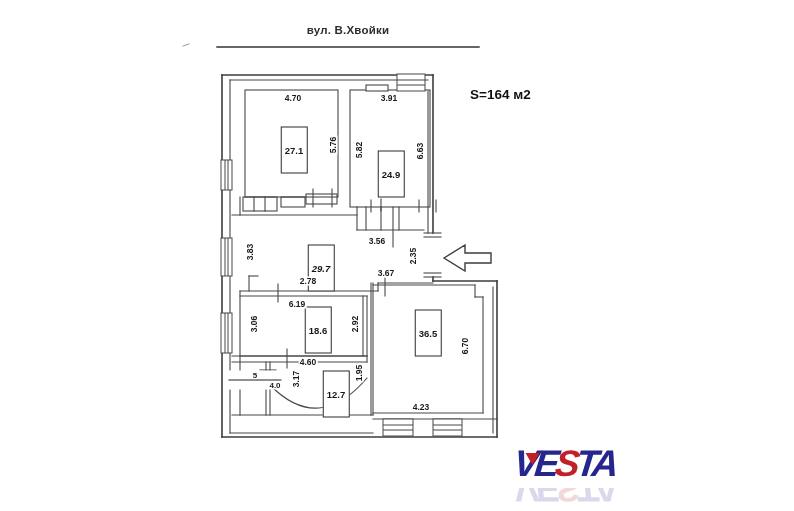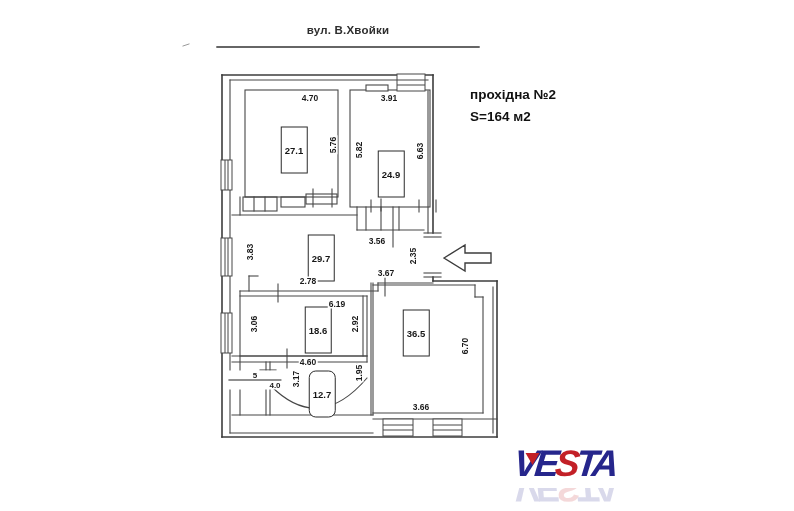--- a/index.html
+++ b/index.html
@@ -54,21 +54,20 @@
   .logo-reflection-wrap .logo{left:0;top:-24px;transform:skewX(-6deg) scaleY(-1);}
 </style>
 </head>
 <body>
 
 <div id="canvas">
 
   <div class="street-label">вул. В.Хвойки</div>
 
   <div class="info-block">
-    <div>прохідна №2</div>
     <div>S=164 м2</div>
   </div>
 
   <svg class="plan-svg" width="794" height="511" viewBox="0 0 794 511">
     <g stroke="#3d3d3d" stroke-width="1.6" fill="none" stroke-linecap="square">
 
       <line x1="217" y1="47" x2="479" y2="47" stroke="#333" stroke-width="1.4"></line>
       <line x1="183" y1="46" x2="189" y2="44" stroke="#9a9a9a" stroke-width="1"></line>
 
       <line x1="222" y1="75" x2="433" y2="75"></line>
@@ -173,41 +172,41 @@
       <line x1="433" y1="425" x2="462" y2="425"></line>
       <line x1="433" y1="430" x2="462" y2="430"></line>
     </g>
 
     <polygon points="444,258 465,245 465,253 491,253 491,263 465,263 465,271" fill="#ffffff" stroke="#3d3d3d" stroke-width="1.4"></polygon>
   </svg>
 
   <div id="labels-layer">
       <div class="room-label" style="left: 294px; top: 150px;">27.1</div>
       <div class="room-label" style="left: 391px; top: 174px;">24.9</div>
-      <div class="room-label" style="left: 321px; top: 258px;">29.7</div>
+      <div class="room-label" style="left: 321px; top: 268px; font-style: italic;">29.7</div>
       <div class="room-label" style="left: 318px; top: 330px;">18.6</div>
-      <div class="room-label" style="left: 416px; top: 333px;">36.5</div>
-      <div class="room-label" style="left: 322px; top: 394px; border-radius: 7px;">12.7</div>
-      <div class="dim-label" style="left: 310px; top: 98px;">4.70</div>
+      <div class="room-label" style="left: 428px; top: 333px;">36.5</div>
+      <div class="room-label" style="left: 336px; top: 394px;">12.7</div>
+      <div class="dim-label" style="left: 293px; top: 98px;">4.70</div>
       <div class="dim-label" style="left: 389px; top: 98px;">3.91</div>
       <div class="dim-label vertical" style="left: 333px; top: 145px;">5.76</div>
       <div class="dim-label vertical" style="left: 359px; top: 150px;">5.82</div>
       <div class="dim-label vertical" style="left: 420px; top: 151px;">6.63</div>
       <div class="dim-label" style="left: 377px; top: 241px;">3.56</div>
       <div class="dim-label vertical" style="left: 413px; top: 256px;">2.35</div>
       <div class="dim-label vertical" style="left: 250px; top: 252px;">3.83</div>
       <div class="dim-label" style="left: 308px; top: 281px;">2.78</div>
       <div class="dim-label" style="left: 386px; top: 273px;">3.67</div>
-      <div class="dim-label" style="left: 297px; top: 304px; margin-left: 40px;">6.19</div>
+      <div class="dim-label" style="left: 297px; top: 304px;">6.19</div>
       <div class="dim-label vertical" style="left: 254px; top: 324px;">3.06</div>
       <div class="dim-label vertical" style="left: 355px; top: 324px;">2.92</div>
       <div class="dim-label" style="left: 308px; top: 362px;">4.60</div>
       <div class="dim-label vertical" style="left: 296px; top: 379px;">3.17</div>
       <div class="dim-label vertical" style="left: 359px; top: 373px;">1.95</div>
-      <div class="dim-label" style="left: 421px; top: 407px;">3.66</div>
+      <div class="dim-label" style="left: 421px; top: 407px;">4.23</div>
       <div class="dim-label vertical" style="left: 465px; top: 346px;">6.70</div>
       <div class="frac-label" style="left: 255px; top: 380px;">
         <span class="top">5</span>
         <span class="bottom">4.0</span>
       </div>
     </div>
 
   <div class="logo" id="logo">
     <span class="tri"></span>
   <span style="color: rgb(38, 38, 140);">V</span><span style="color: rgb(38, 38, 140);">E</span><span style="color: rgb(195, 32, 39);">S</span><span style="color: rgb(38, 38, 140);">T</span><span style="color: rgb(38, 38, 140);">A</span></div>

